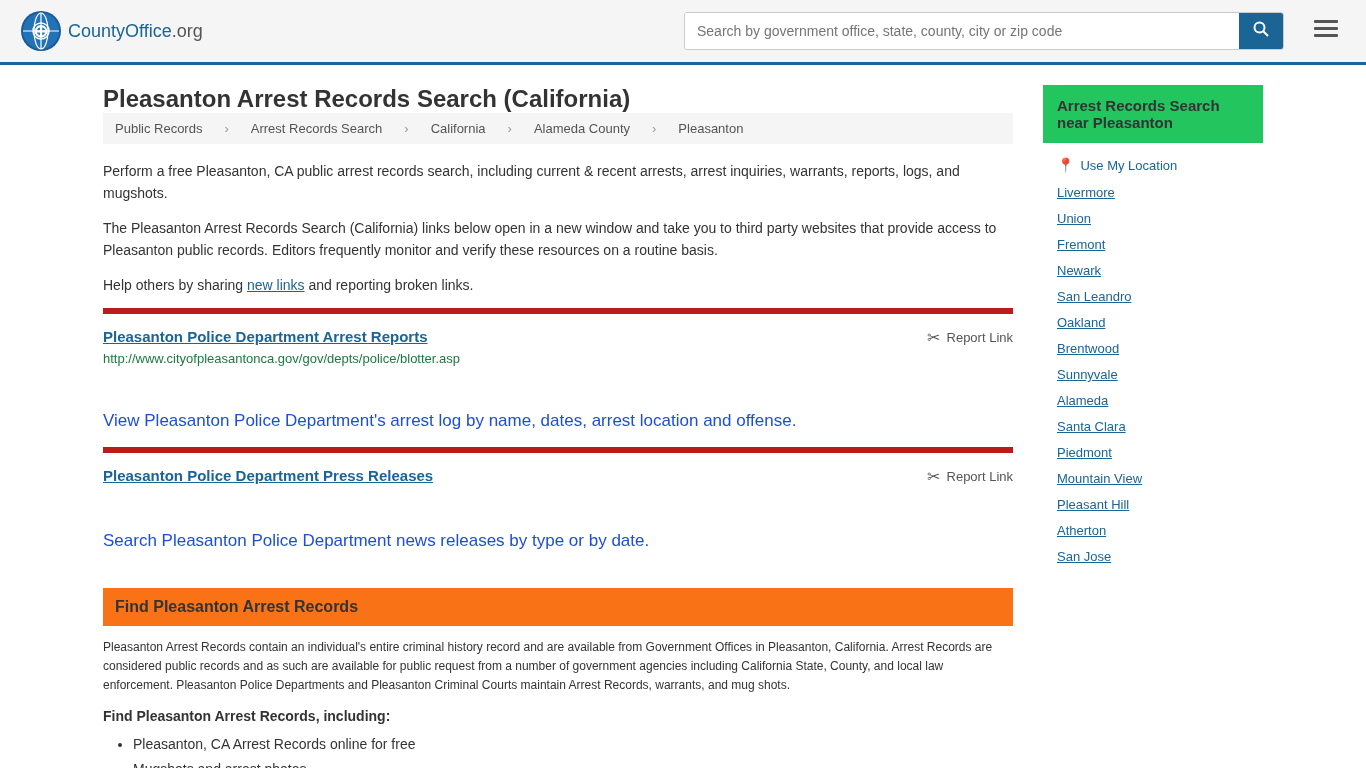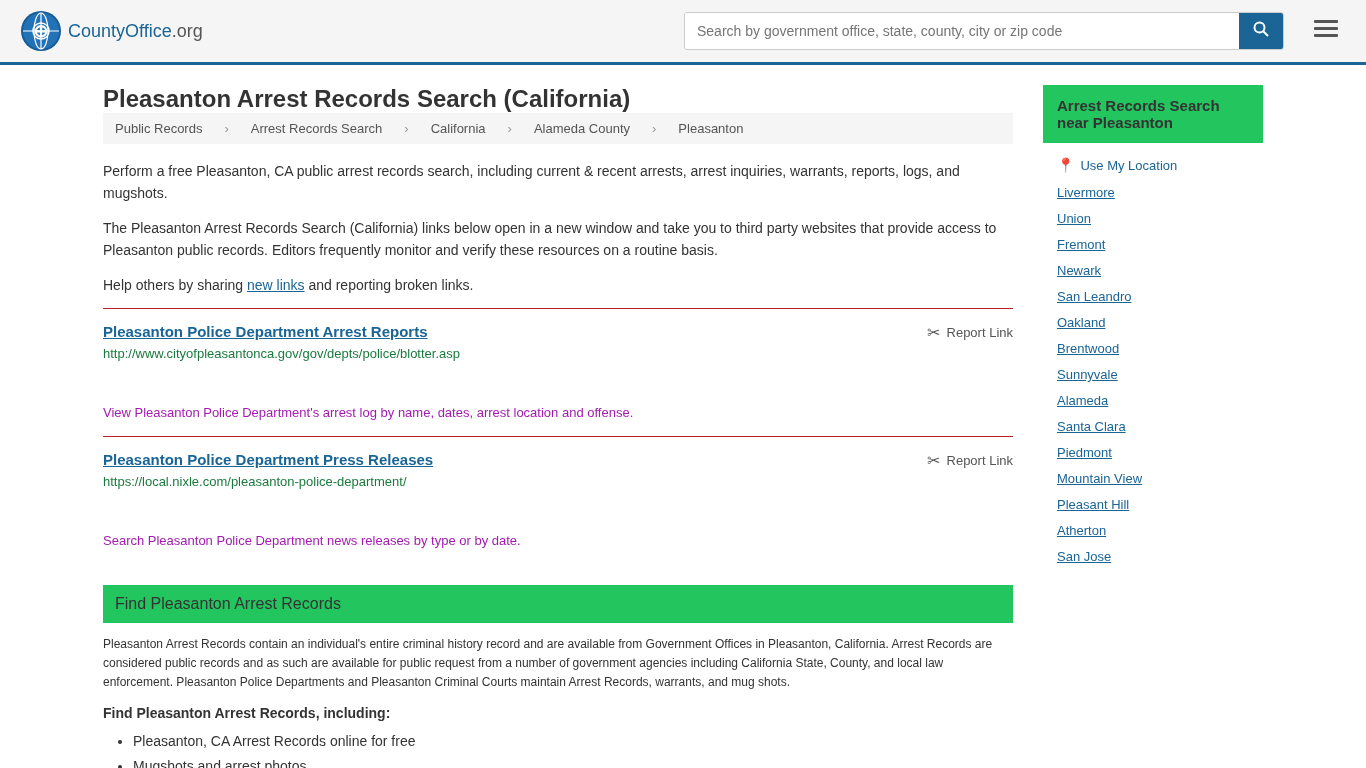--- a/index.html
+++ b/index.html
@@ -110,21 +110,21 @@
     .desc-para {
       font-size: 14px;
       color: #333;
       line-height: 1.6;
       margin-bottom: 12px;
     }
     .desc-para a { color: #1a6496; text-decoration: underline; }
 
     
     .resource-entry {
-      border-top: 1px solid #b91c1c;
+      border-top: 6px solid #b91c1c;
       padding: 14px 0;
     }
     .resource-header {
       display: flex;
       align-items: flex-start;
       justify-content: space-between;
     }
     .resource-title {
       font-size: 15px;
       font-weight: bold;
@@ -149,35 +149,35 @@
       color: #555;
     }
     .resource-url {
       color: #1a7a3e;
       font-size: 13px;
       margin: 4px 0;
       text-decoration: none;
       display: block;
     }
     .resource-desc {
-      font-size: 13px;
-      color: #a21caf;
+      font-size: 17px;
+      color: #1d4ed8;
       line-height: 1.5;
       margin-top: 42px;
     }
 
     
     #find-section {
       margin-top: 20px;
     }
     .section-header {
-      background: #22c55e;
+      background: #f97316;
       padding: 10px 12px;
       font-size: 16px;
-      font-weight: normal;
+      font-weight: bold;
       color: #333;
       margin-bottom: 12px;
     }
     .find-para {
       font-size: 12px;
       color: #333;
       line-height: 1.6;
       margin-bottom: 12px;
     }
     .find-sub-header {
@@ -299,21 +299,20 @@
     </div>
 
     <div class="resource-entry">
       <div class="resource-header">
         <a href="#" class="resource-title">Pleasanton Police Department Press Releases</a>
         <button class="report-link-btn">
           <span class="report-icon">✂</span>
           <span>Report Link</span>
         </button>
       </div>
-      <a href="#" class="resource-url">https://local.nixle.com/pleasanton-police-department/</a>
       <p class="resource-desc">Search Pleasanton Police Department news releases by type or by date.</p>
     </div>
 
     <div id="find-section">
       <div class="section-header">Find Pleasanton Arrest Records</div>
       <p class="find-para">Pleasanton Arrest Records contain an individual's entire criminal history record and are available from Government Offices in Pleasanton, California. Arrest Records are considered public records and as such are available for public request from a number of government agencies including California State, County, and local law enforcement. Pleasanton Police Departments and Pleasanton Criminal Courts maintain Arrest Records, warrants, and mug shots.</p>
       <p class="find-sub-header">Find Pleasanton Arrest Records, including:</p>
       <ul class="find-list" id="find-list">
       <li>Pleasanton, CA Arrest Records online for free</li>
           <li>Mugshots and arrest photos</li>

